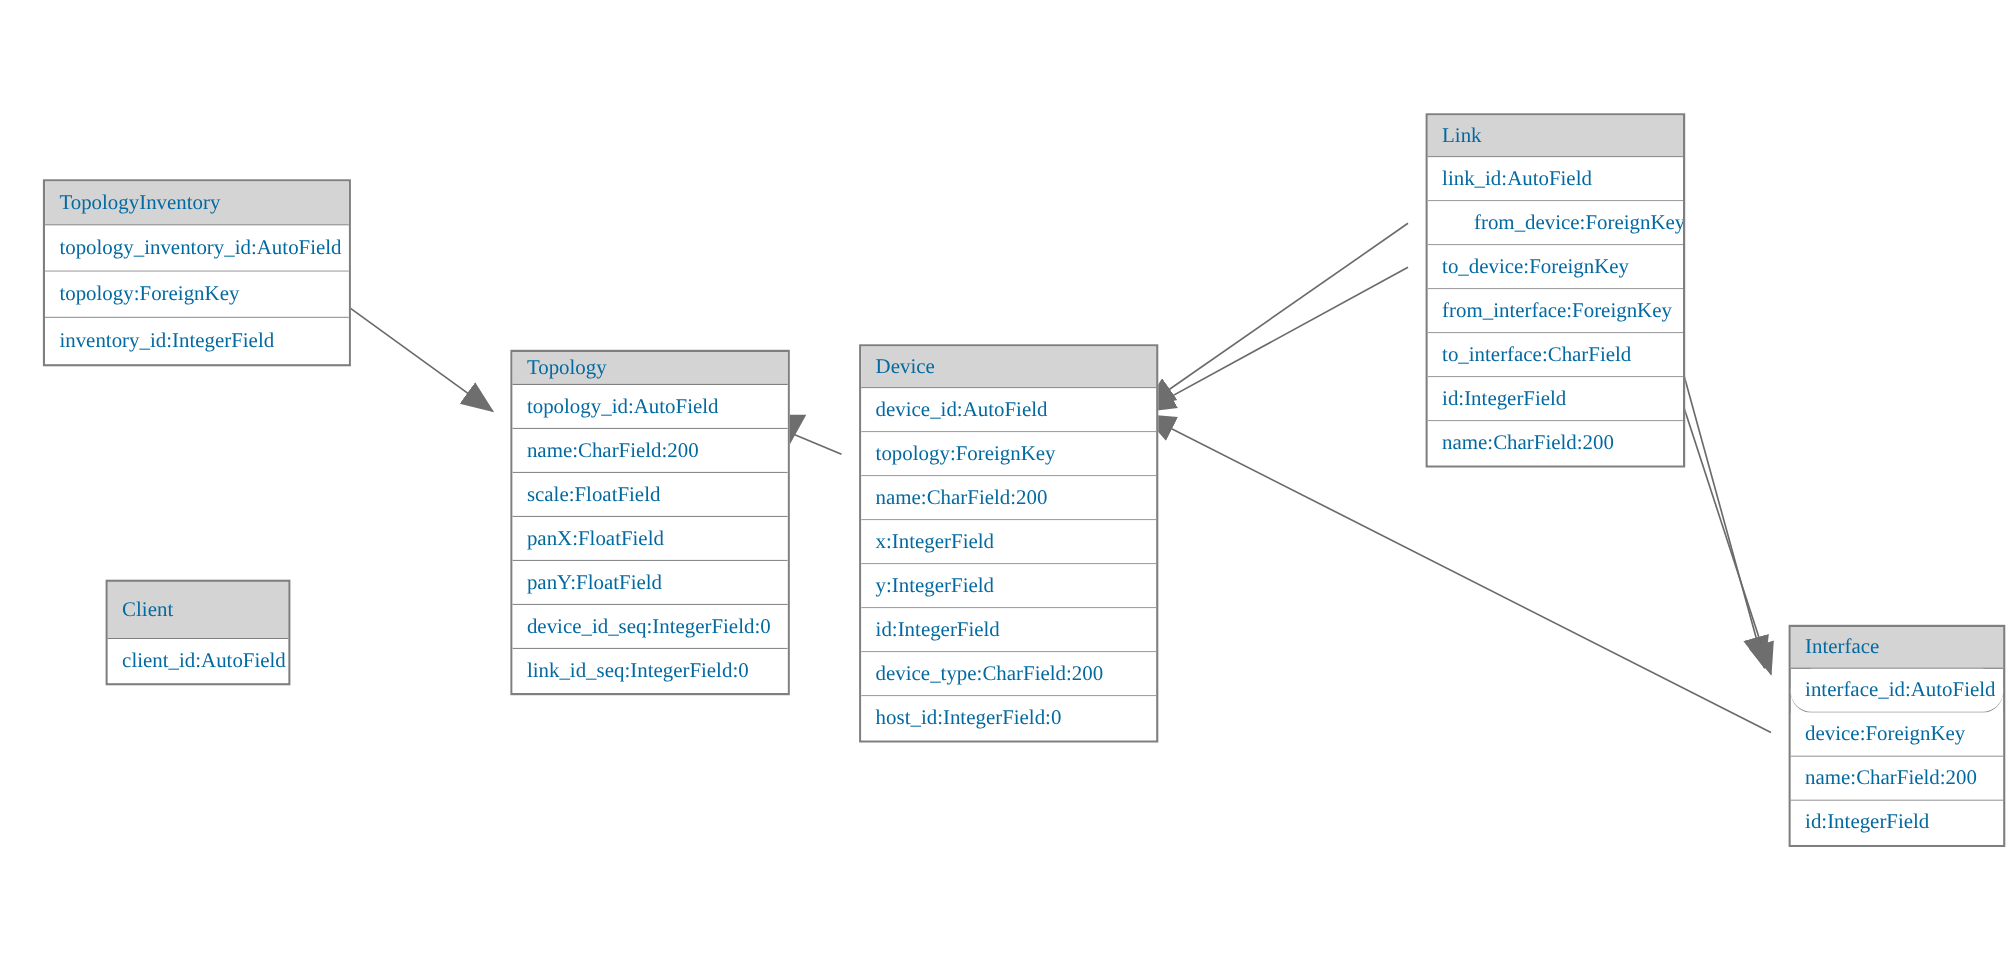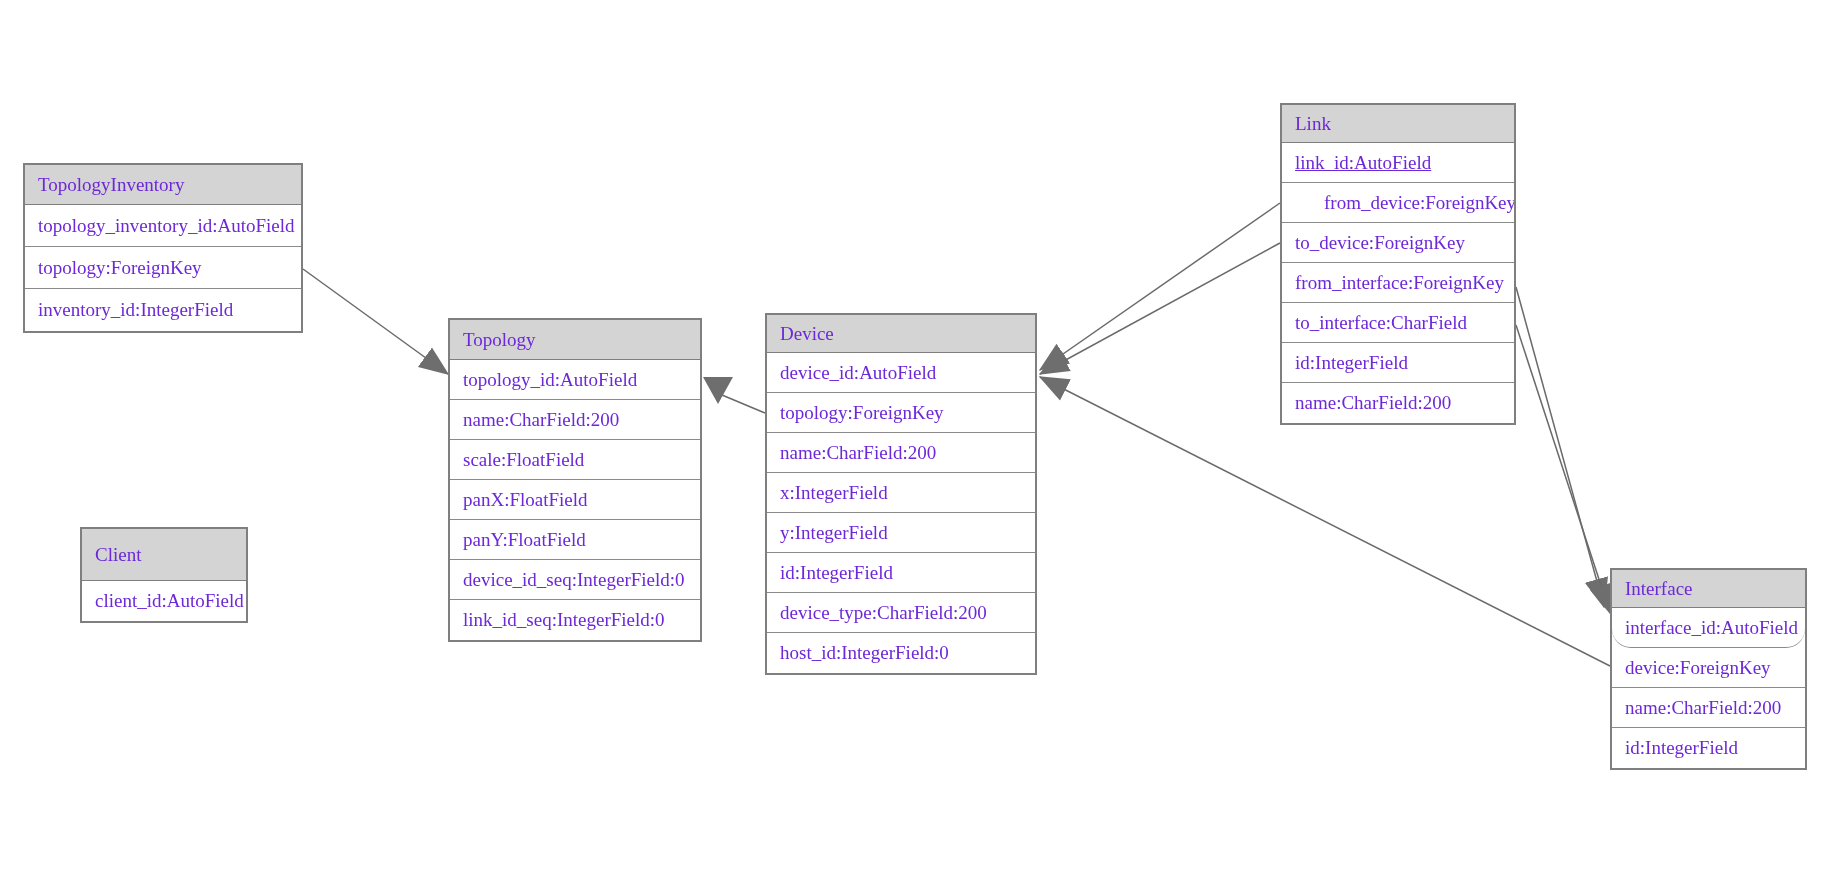--- a/index.html
+++ b/index.html
@@ -19,22 +19,23 @@
     position: absolute;
     left: 0; top: 0;
     width: 1824px;
     height: 874px;
   }
   .entity {
     position: absolute;
     border: 2px solid #7f7f7f;
     background: #ffffff;
     box-sizing: border-box;
-    color: #6d28d9;
+    color: #0369a1;
     font-size: 19px;
+    margin-left: 16px;
   }
   .entity-header {
     background: #d4d4d4;
     border-bottom: 1px solid #7f7f7f;
     box-sizing: border-box;
     display: flex;
     align-items: center;
     padding-left: 13px;
     white-space: nowrap;
     overflow: hidden;
@@ -84,21 +85,21 @@
   <div class="entity" style="left: 23px; top: 163px; width: 280px;">
     <div class="entity-header" style="height: 40px;">TopologyInventory</div>
     <div class="entity-rows">
         <div class="entity-row" style="height: 42px;">topology_inventory_id:AutoField</div>
         <div class="entity-row" style="height: 42px;">topology:ForeignKey</div>
         <div class="entity-row" style="height: 42px;">inventory_id:IntegerField</div>
       </div>
   </div>
 
   <div class="entity" style="left: 448px; top: 318px; width: 254px;">
-    <div class="entity-header" style="height: 40px;">Topology</div>
+    <div class="entity-header" style="height: 30px;">Topology</div>
     <div class="entity-rows">
         <div class="entity-row" style="height: 40px;">topology_id:AutoField</div>
         <div class="entity-row" style="height: 40px;">name:CharField:200</div>
         <div class="entity-row" style="height: 40px;">scale:FloatField</div>
         <div class="entity-row" style="height: 40px;">panX:FloatField</div>
         <div class="entity-row" style="height: 40px;">panY:FloatField</div>
         <div class="entity-row" style="height: 40px;">device_id_seq:IntegerField:0</div>
         <div class="entity-row" style="height: 40px;">link_id_seq:IntegerField:0</div>
       </div>
   </div>
@@ -120,21 +121,21 @@
         <div class="entity-row" style="height: 40px;">y:IntegerField</div>
         <div class="entity-row" style="height: 40px;">id:IntegerField</div>
         <div class="entity-row" style="height: 40px;">device_type:CharField:200</div>
         <div class="entity-row" style="height: 40px;">host_id:IntegerField:0</div>
       </div>
   </div>
 
   <div class="entity" style="left: 1280px; top: 103px; width: 236px;">
     <div class="entity-header" style="height: 38px;">Link</div>
     <div class="entity-rows">
-        <div class="entity-row" style="height: 40px; text-decoration: underline;">link_id:AutoField</div>
+        <div class="entity-row" style="height: 40px;">link_id:AutoField</div>
         <div class="entity-row" style="height: 40px; padding-left: 42px;">from_device:ForeignKey</div>
         <div class="entity-row" style="height: 40px;">to_device:ForeignKey</div>
         <div class="entity-row" style="height: 40px;">from_interface:ForeignKey</div>
         <div class="entity-row" style="height: 40px;">to_interface:CharField</div>
         <div class="entity-row" style="height: 40px;">id:IntegerField</div>
         <div class="entity-row" style="height: 40px;">name:CharField:200</div>
       </div>
   </div>
 
   <div class="entity" style="left: 1610px; top: 568px; width: 197px;">

